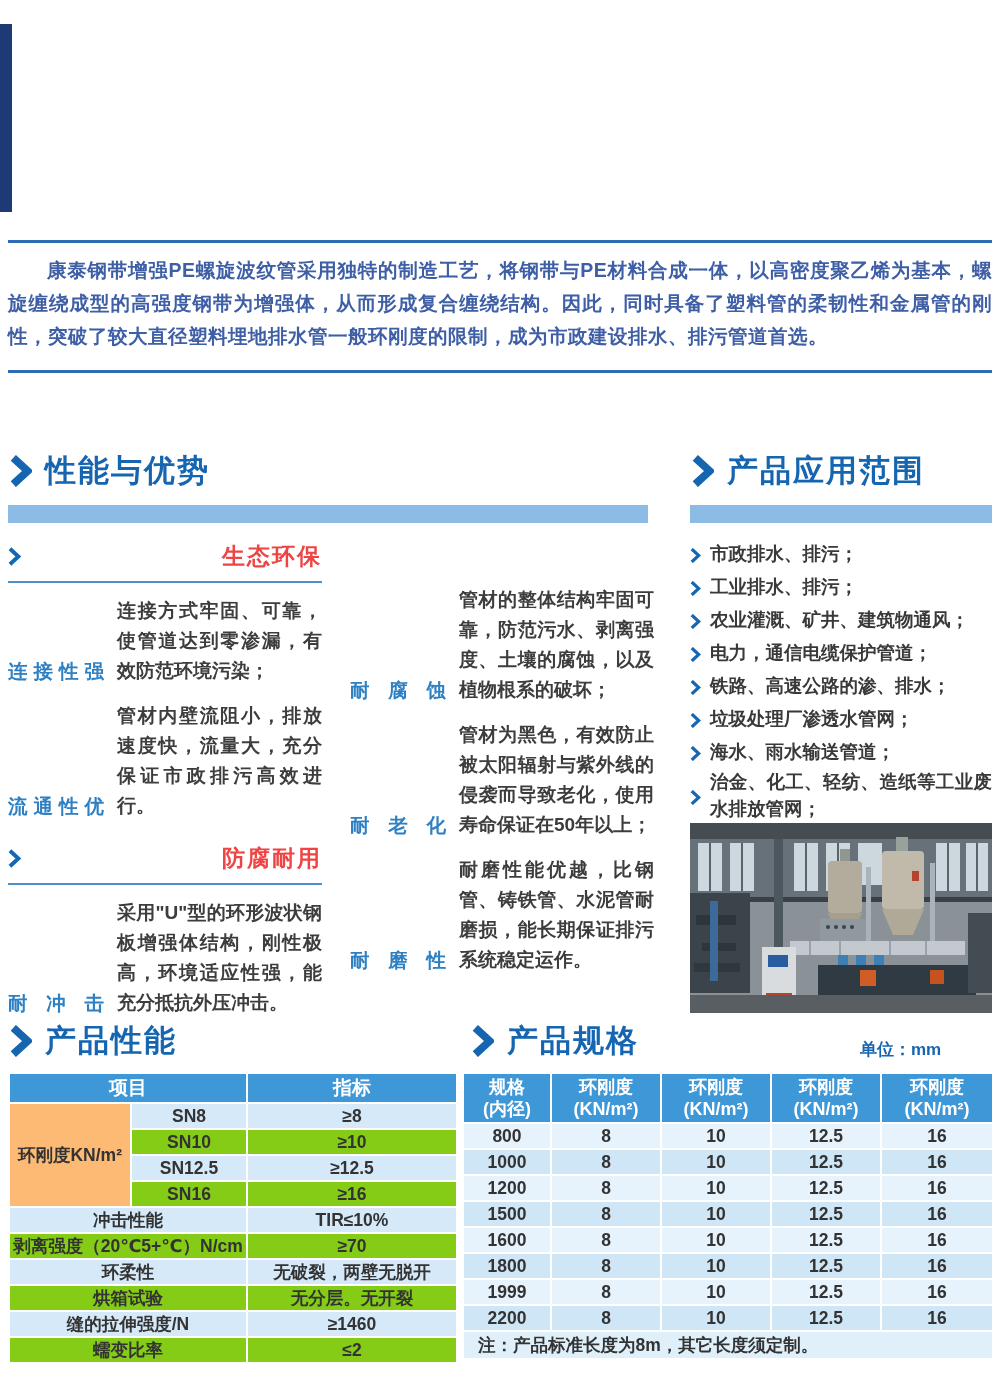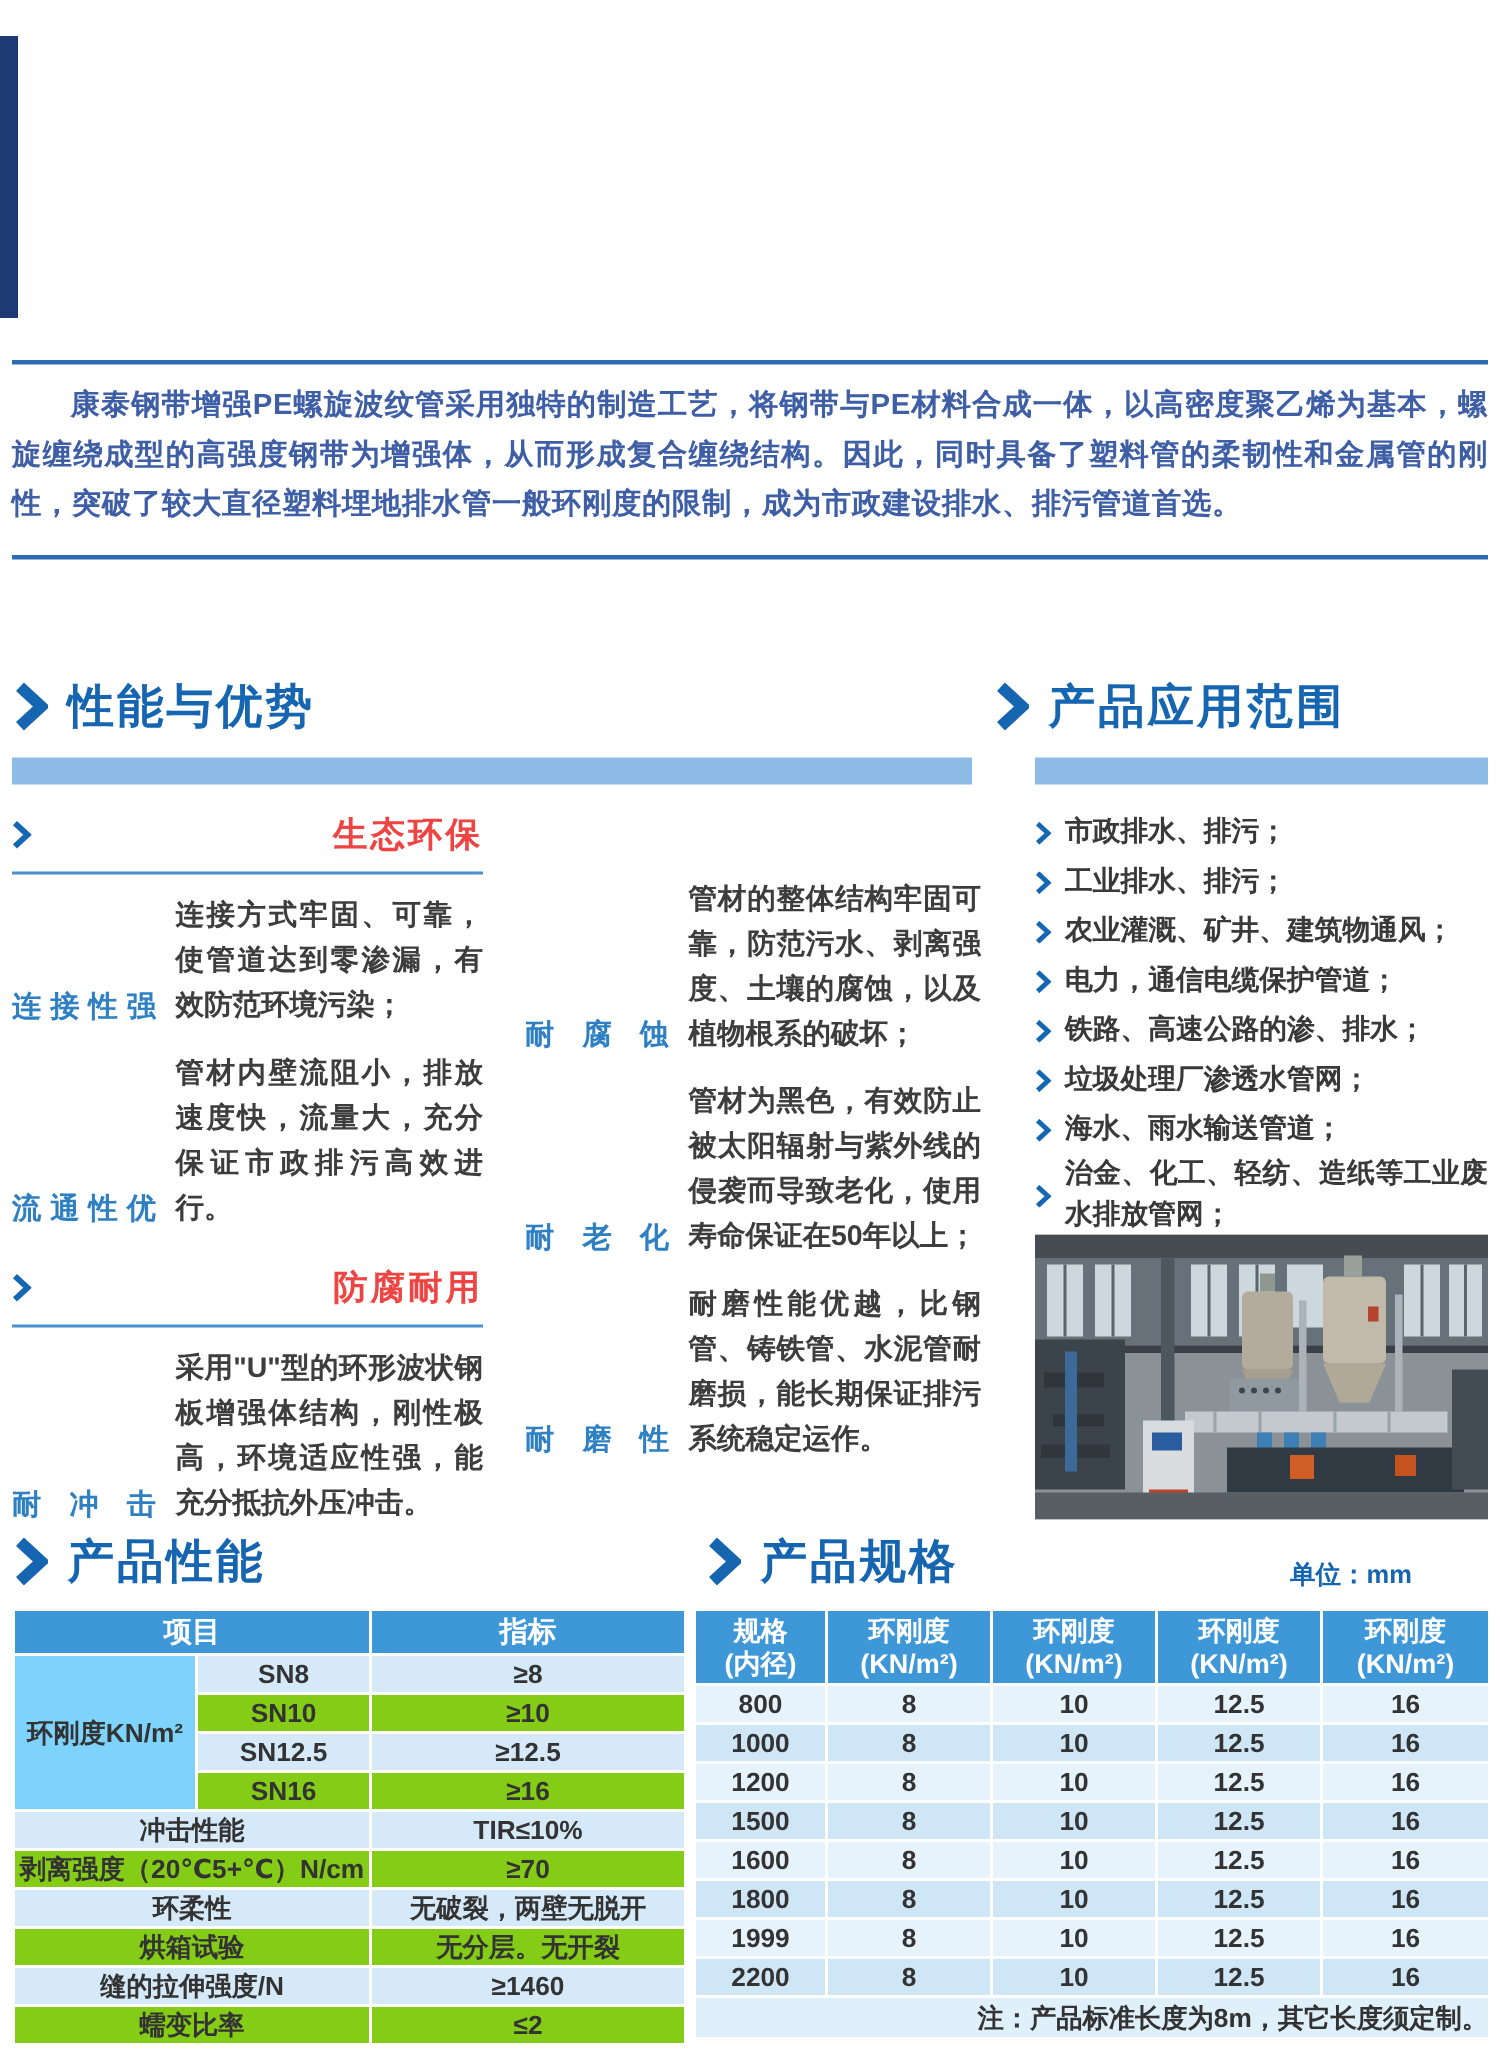--- a/index.html
+++ b/index.html
@@ -19,21 +19,21 @@
 
   
   .rule{position:absolute;left:8px;width:984px;height:3px;background:#2b6cb3;}
   .rule-top{top:240px;} .rule-bottom{top:370px;}
   .intro{position:absolute;left:8px;top:254px;width:984px;margin:0;font-size:19.5px;line-height:33px;
          color:#3e5ea6;font-weight:600;text-align:justify;text-indent:2em;letter-spacing:.5px;}
 
   
   .sec-head{position:absolute;display:flex;align-items:center;gap:13px;color:#1565b0;}
   .sec-head .sec-title{font-size:31px;font-weight:bold;letter-spacing:2px;}
-  .sh-perf{left:10px;top:450px;} .sh-app{left:664px;top:450px;}
+  .sh-perf{left:10px;top:450px;} .sh-app{left:692px;top:450px;}
   .sh-ptable{left:10px;top:1020px;} .sh-stable{left:472px;top:1020px;}
   .light-bar{position:absolute;top:505px;height:18px;background:#8cbbe5;}
   .lb-left{left:8px;width:640px;} .lb-right{left:690px;width:302px;}
 
   
   .feat-col{position:absolute;}
   .fc-0{left:8px;top:541px;width:314px;} .fc-1{left:350px;top:585px;width:304px;}
   .fgroup{margin-bottom:6px;}
   .fgroup + .fgroup{margin-top:22px;}
   .fgroup-head{display:flex;align-items:center;gap:10px;color:#ef4444;justify-content:space-between;}
@@ -56,22 +56,22 @@
   .perf-tbl{left:8px;top:1072px;width:448px;}
   .spec-tbl{left:462px;top:1072px;width:530px;}
   .tbl th,.tbl td{border:2px solid #ffffff;padding:0;text-align:center;}
   .tbl th{background:#3e97d7;color:#ffffff;font-size:19px;font-weight:bold;}
   .perf-tbl th{height:28px;text-align:center;}
   .perf-tbl td{height:24px;font-size:17.5px;color:#333333;font-weight:600;}
   .spec-tbl th{height:48px;font-size:18px;line-height:22px;}
   .spec-tbl td{height:24px;font-size:17.5px;color:#333333;font-weight:600;}
   .ra{background:#d5e9f8;} .rb{background:#84cc16;}
   .sa{background:#e6f2fc;} .sb{background:#cfe6f7;}
-  .ring{background:#7dd3fc;font-weight:600;}
-  .note-row td{background:#dff0fb;text-align:right;padding-left:14px;height:26px;font-size:17.5px;color:#333;font-weight:600;}
+  .ring{background:#fdba74;font-weight:600;}
+  .note-row td{background:#dff0fb;text-align:left;padding-left:14px;height:26px;font-size:17.5px;color:#333;font-weight:600;}
 </style>
 </head>
 <body>
 
 <div class="page">
 
   <div class="navy-strip"></div>
 
 
   <div class="rule rule-top"></div>

